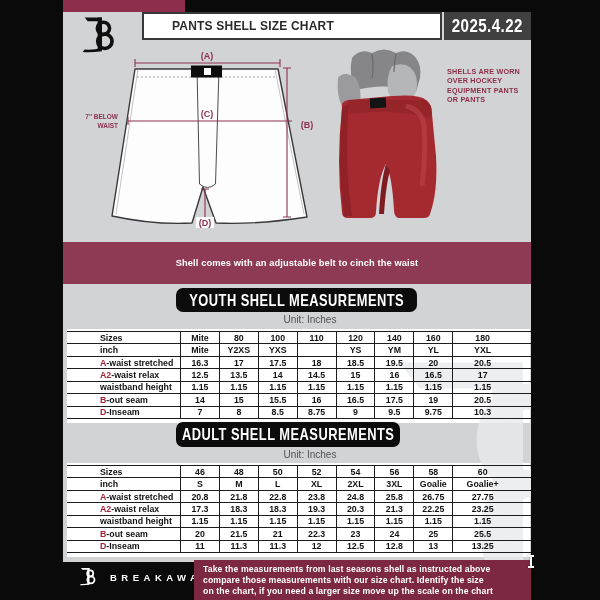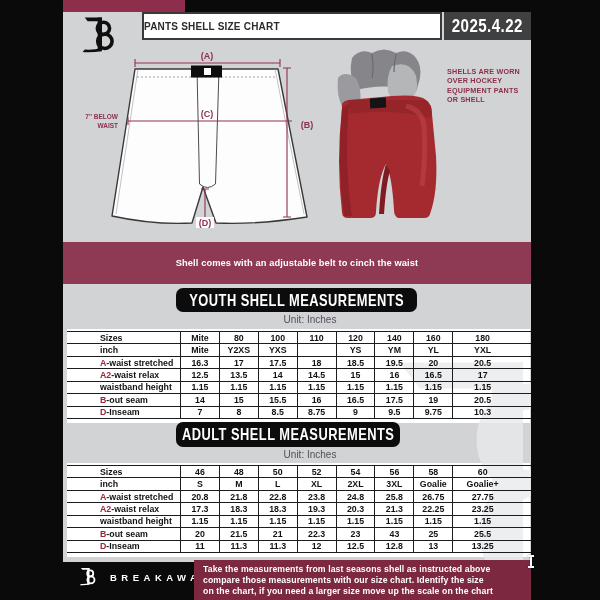--- a/index.html
+++ b/index.html
@@ -12,21 +12,21 @@
   .accent-top{background:#8c2e4c;z-index:6;}
 
   
   .wm-wrap{left:63px;top:12px;width:468px;height:550px;overflow:hidden;z-index:1;pointer-events:none;}
   .wm-wrap svg{position:absolute;left:295px;top:335px;opacity:.8;}
 
   
   .logo-b{left:79px;top:11px;z-index:2;}
   .title-box{left:142px;top:12px;width:300px;height:28px;background:#ffffff;border:2px solid #39393b;
              box-sizing:border-box;z-index:2;display:flex;align-items:center;}
-  .title-box span{font-size:10px;font-weight:700;color:#2b2b2d;letter-spacing:.2px;padding-left:0;white-space:nowrap;}
+  .title-box span{font-size:12px;font-weight:700;color:#2b2b2d;letter-spacing:.2px;padding-left:28px;white-space:nowrap;}
   .date-box{left:444px;top:12px;width:87px;height:28px;background:#404040;z-index:2;
             display:flex;align-items:center;justify-content:center;}
   .date-box span{color:#fff;font-size:18px;font-weight:700;transform:scaleX(.84);letter-spacing:.5px;}
 
   
   .diagram{left:85px;top:50px;z-index:2;}
   .photo{left:332px;top:44px;z-index:2;}
   .photo-note{left:447px;top:67px;width:80px;z-index:2;}
   .photo-note div{font-size:7.2px;line-height:9.3px;font-weight:700;color:#8c2e4a;letter-spacing:.2px;}
 
@@ -143,21 +143,21 @@
     <path d="M10,64 Q5,120 12,172 L20,172 Q12,120 17,60 Z" fill="#8b2026" opacity=".85"></path>
     <path d="M54,120 Q49,136 47,170 L52,170 Q54,140 58,127 Z" fill="#7e1c21"></path>
     <path d="M16,56 L94,56 Q100,60 100,70 L98,74 Q60,64 18,70 Z" fill="#8b2026" opacity=".55"></path>
     <rect x="38" y="54" width="16" height="10" fill="#141415" transform="rotate(-3 46 59)"></rect>
     <path d="M74,62 Q90,66 92,82 Q94,112 90,142" stroke="#c1484e" stroke-width="5" fill="none" opacity=".5"></path>
   </svg>
   <div class="abs photo-note" id="photo-note">
       <div>SHELLS ARE WORN</div>
       <div>OVER HOCKEY</div>
       <div>EQUIPMENT PANTS</div>
-      <div>OR SHELL</div>
+      <div>OR PANTS</div>
     </div>
 
   <div class="abs info-banner" id="info-banner">
       <div>Shell comes with an adjustable belt to cinch the waist</div>
     </div>
 
   <div class="abs pill pill-youth">
     <span>YOUTH SHELL MEASUREMENTS</span>
   </div>
   <div class="abs unit unit-youth">Unit: Inches</div>
@@ -336,21 +336,21 @@
       <div class="trow">
         <div class="tcell lab">
           <span class="pfx">B</span>
           <span>-out seam</span>
         </div>
         <div class="tcell">20</div>
         <div class="tcell">21.5</div>
         <div class="tcell">21</div>
         <div class="tcell">22.3</div>
         <div class="tcell">23</div>
-        <div class="tcell">43</div>
+        <div class="tcell">24</div>
         <div class="tcell">25</div>
         <div class="tcell">25.5</div>
       </div>
       <div class="trow">
         <div class="tcell lab">
           <span class="pfx">D</span>
           <span>-Inseam</span>
         </div>
         <div class="tcell">11</div>
         <div class="tcell">11.3</div>

